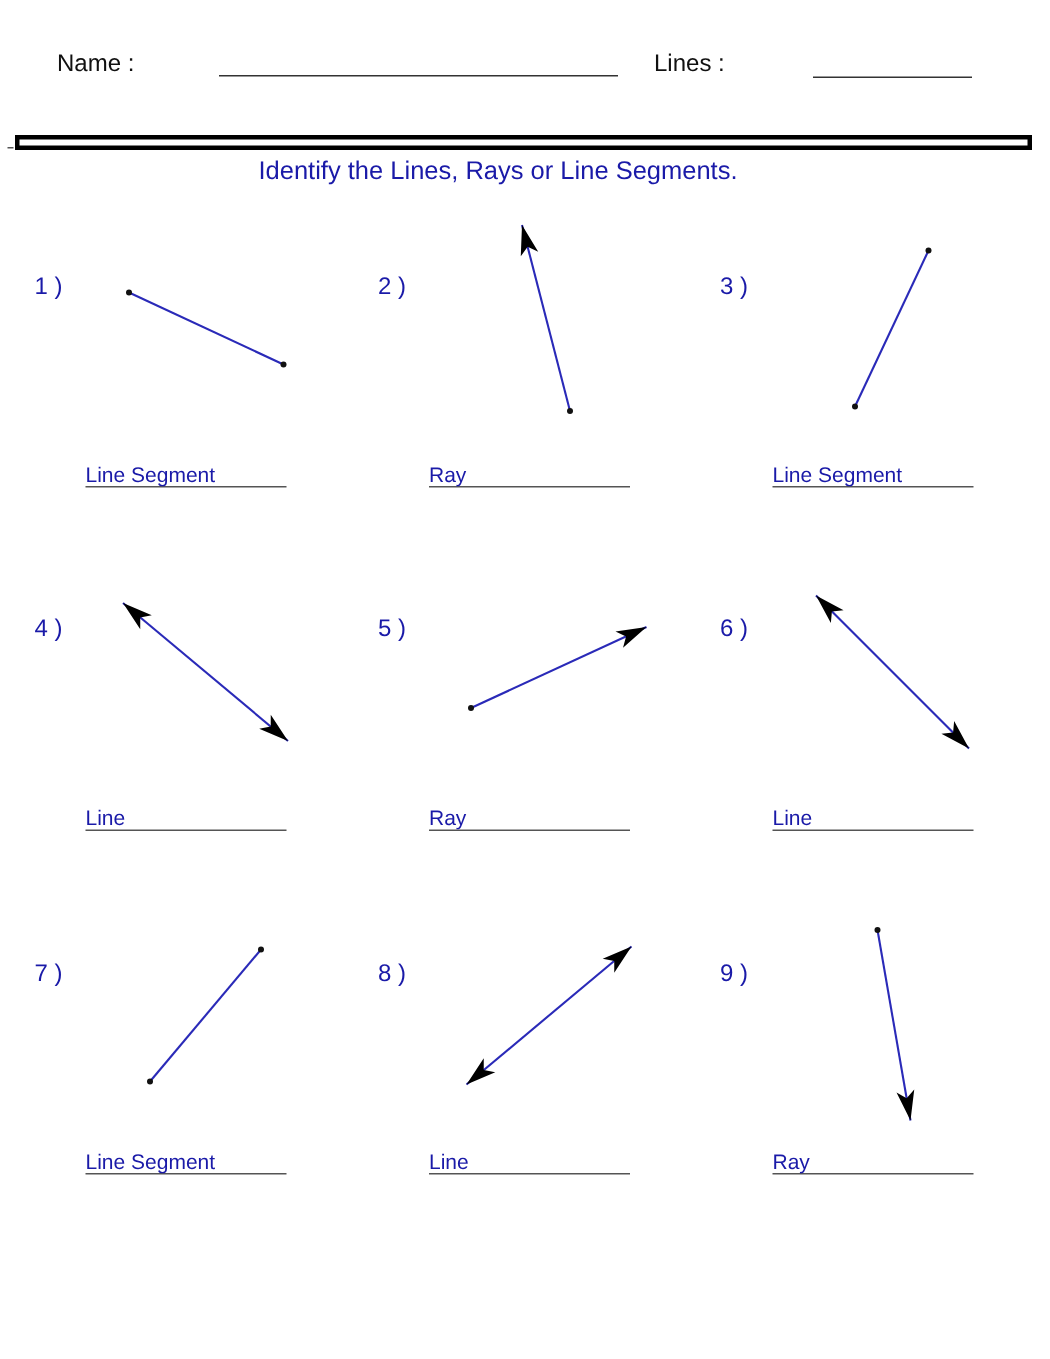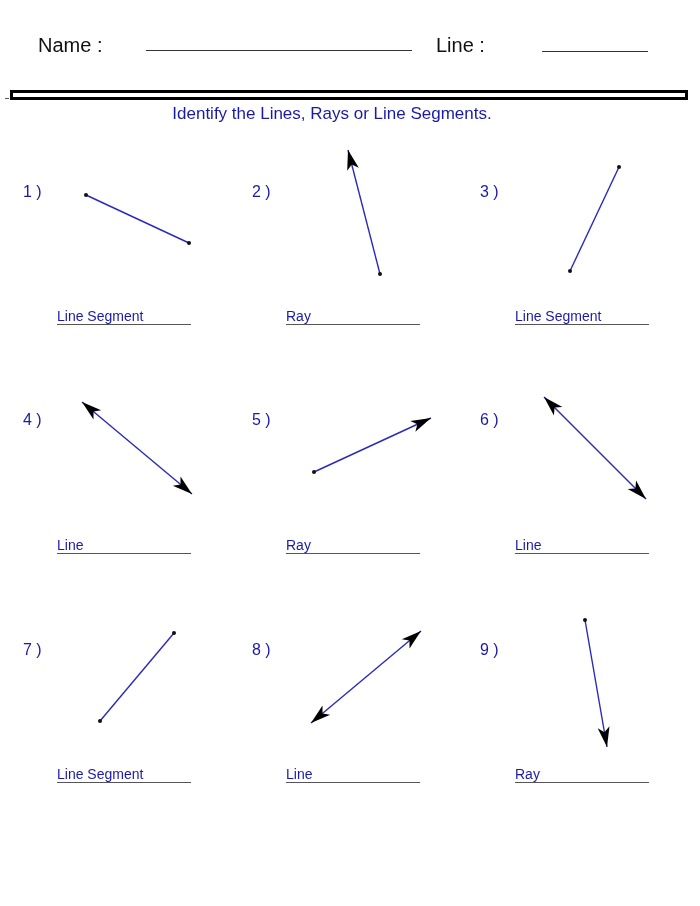--- a/index.html
+++ b/index.html
@@ -1,31 +1,31 @@
 <!DOCTYPE html>
 <html><head>
 <meta charset="utf-8">
 <style>
   html, body { margin: 0; padding: 0; background: #ffffff; }
   body { width: 700px; height: 906px; position: relative; overflow: hidden; font-family: "Liberation Sans", sans-serif; }
-  .hdr-label { position: absolute; font-size: 20px; color: #111; }
+  .hdr-label { position: absolute; font-size: 16px; color: #111; }
   .hdr-line { position: absolute; height: 0; border-top: 1.5px solid #333; }
   .bar { position: absolute; left: 10px; top: 90px; width: 672px; height: 4px; border: 3px solid #000; background: #fff; }
   .tick { position: absolute; left: 5px; top: 98px; width: 4px; border-top: 1px solid #555; }
   .title { position: absolute; top: 104px; left: 0; width: 644px; text-align: center; font-size: 17px; color: #1a1aa8; padding-left: 20px; box-sizing: border-box; }
   .num { position: absolute; font-size: 16px; color: #1a1aa8; }
   .answer { position: absolute; width: 134px; border-bottom: 1px solid #555; text-align: left; font-size: 14px; color: #1a1aa8; line-height: 16px; }
   svg.fig { position: absolute; left: 0; top: 0; }
 </style>
 </head>
 <body>
 
 <span class="hdr-label" style="left:38px; top:34px;">Name :</span>
 <div class="hdr-line" style="left:146px; top:50px; width:266px;"></div>
-<span class="hdr-label" style="left:436px; top:34px;">Line :</span>
+<span class="hdr-label" style="left:436px; top:34px;">Lines :</span>
 <div class="hdr-line" style="left:542px; top:51px; width:106px;"></div>
 
 <div class="tick"></div>
 <div class="bar"></div>
 
 <div class="title">Identify the Lines, Rays or Line Segments.</div>
 
 <span class="num" style="left:23px; top:183px;">1 )</span>
 <span class="num" style="left:252px; top:183px;">2 )</span>
 <span class="num" style="left:480px; top:183px;">3 )</span>

